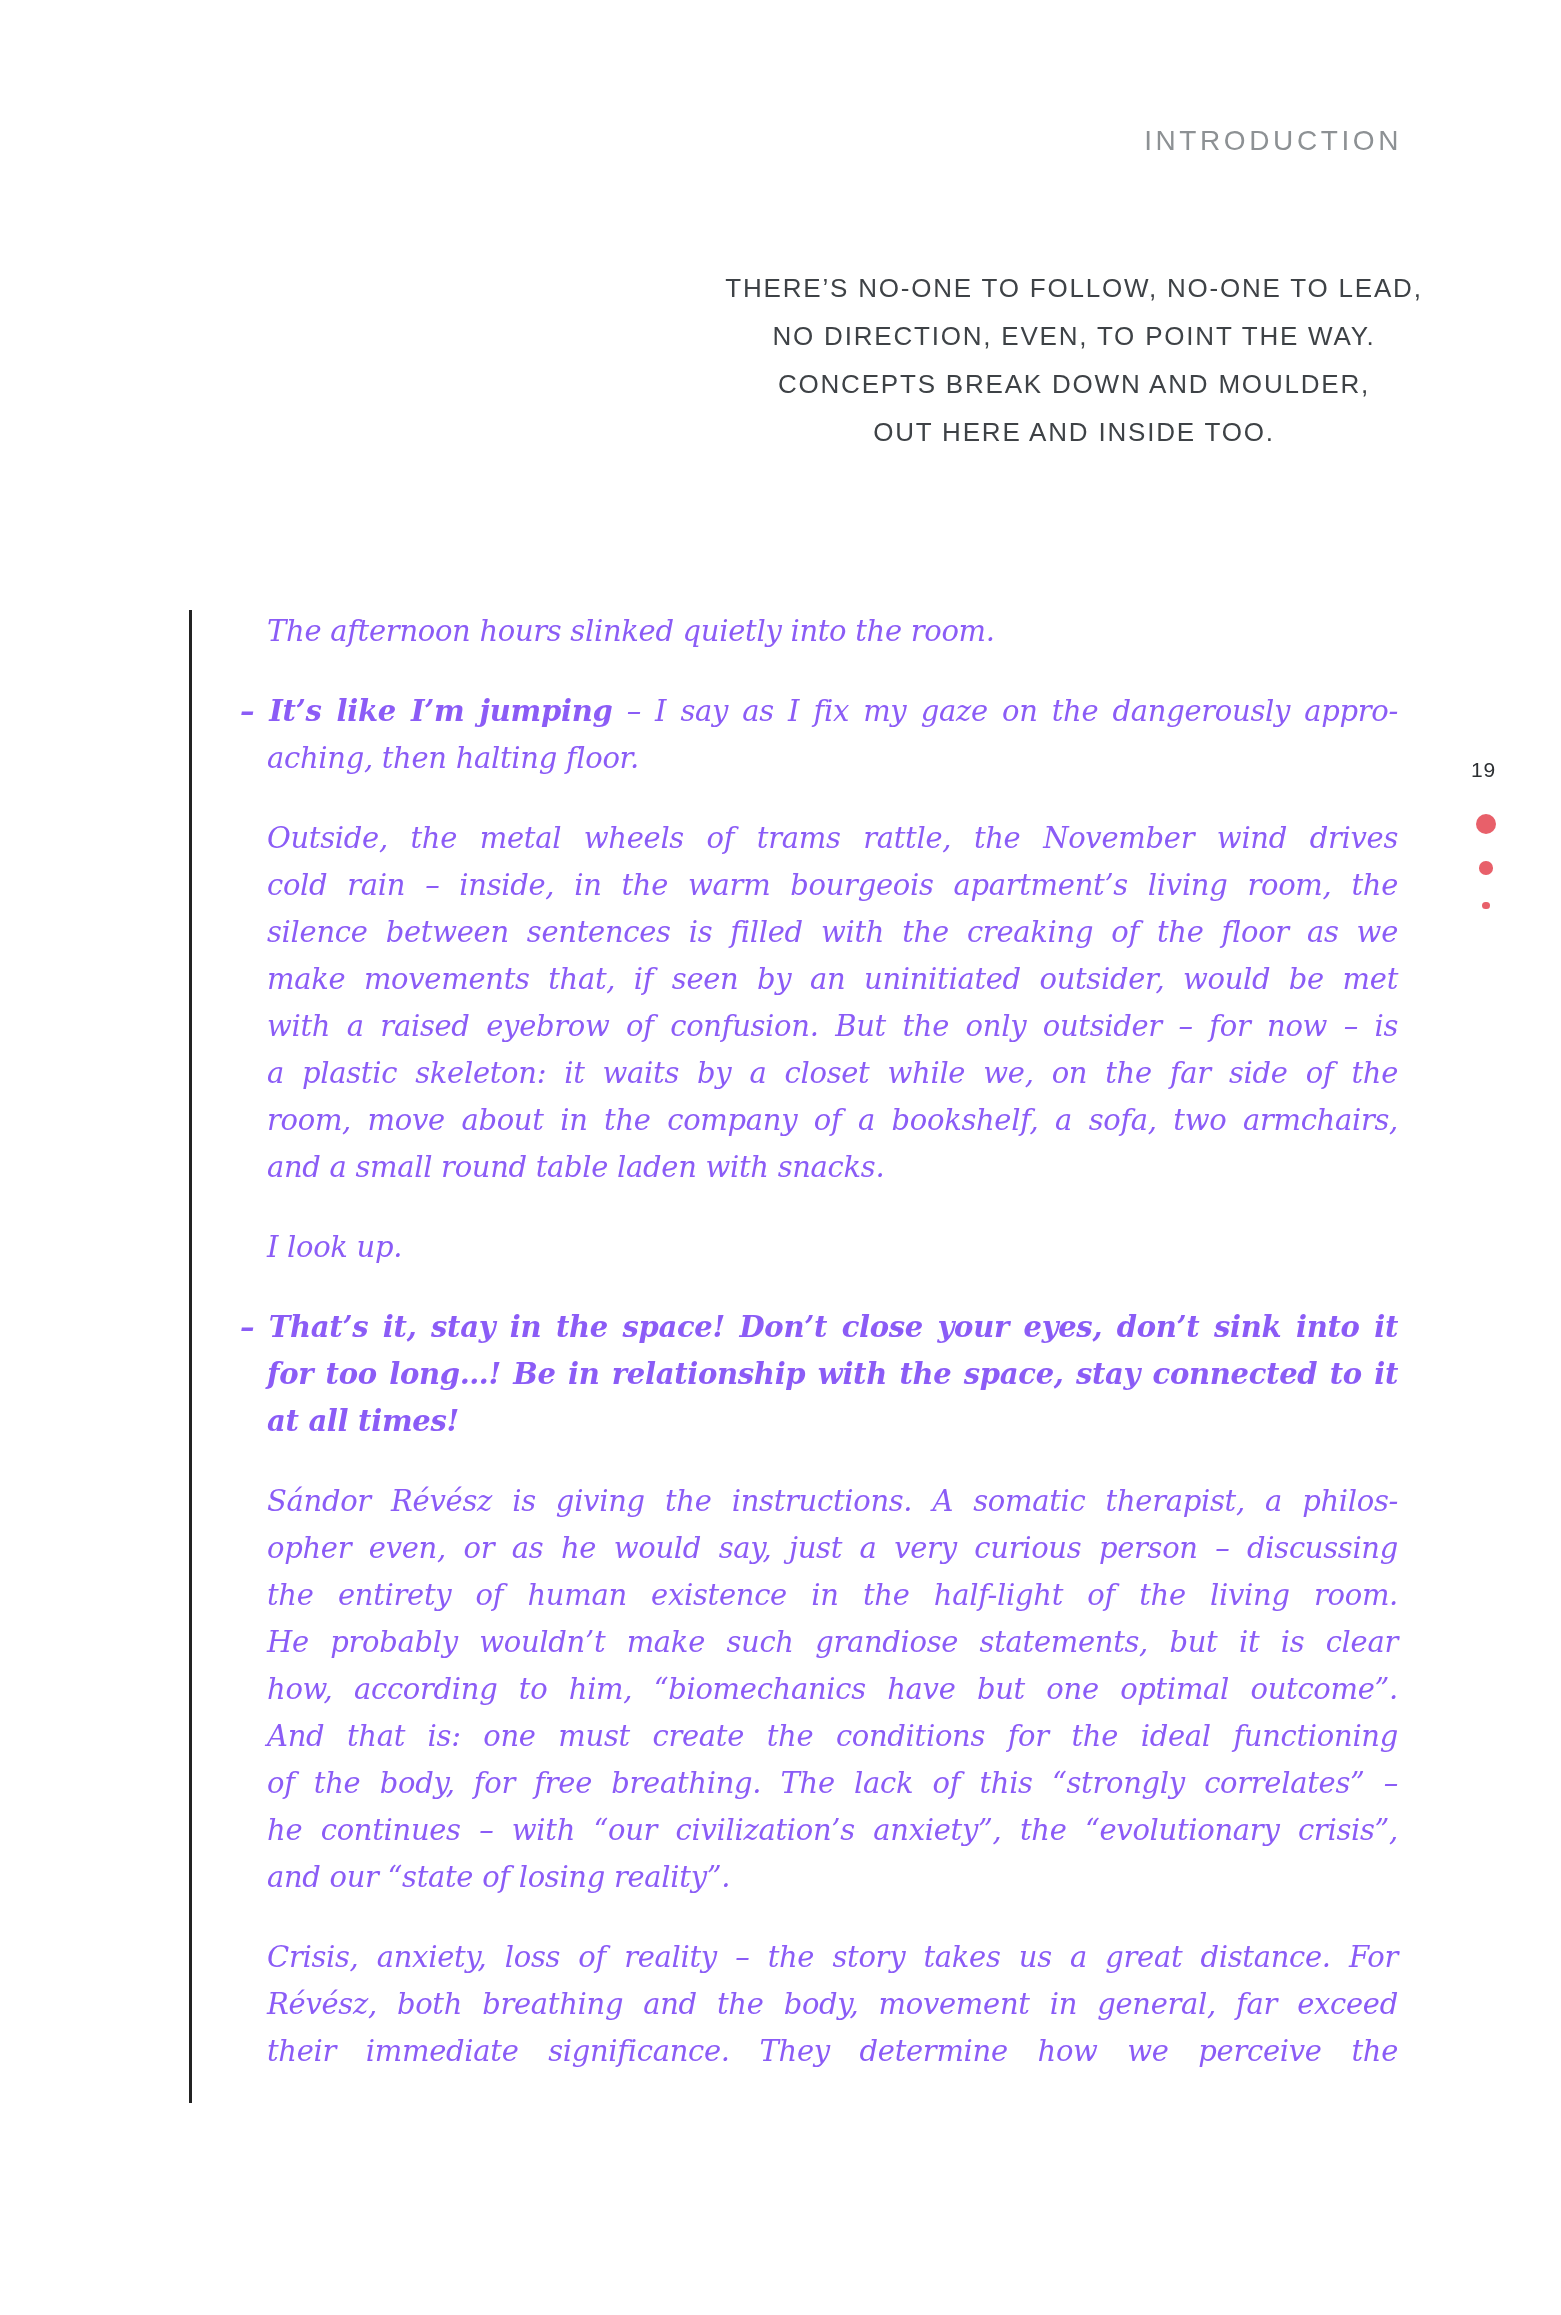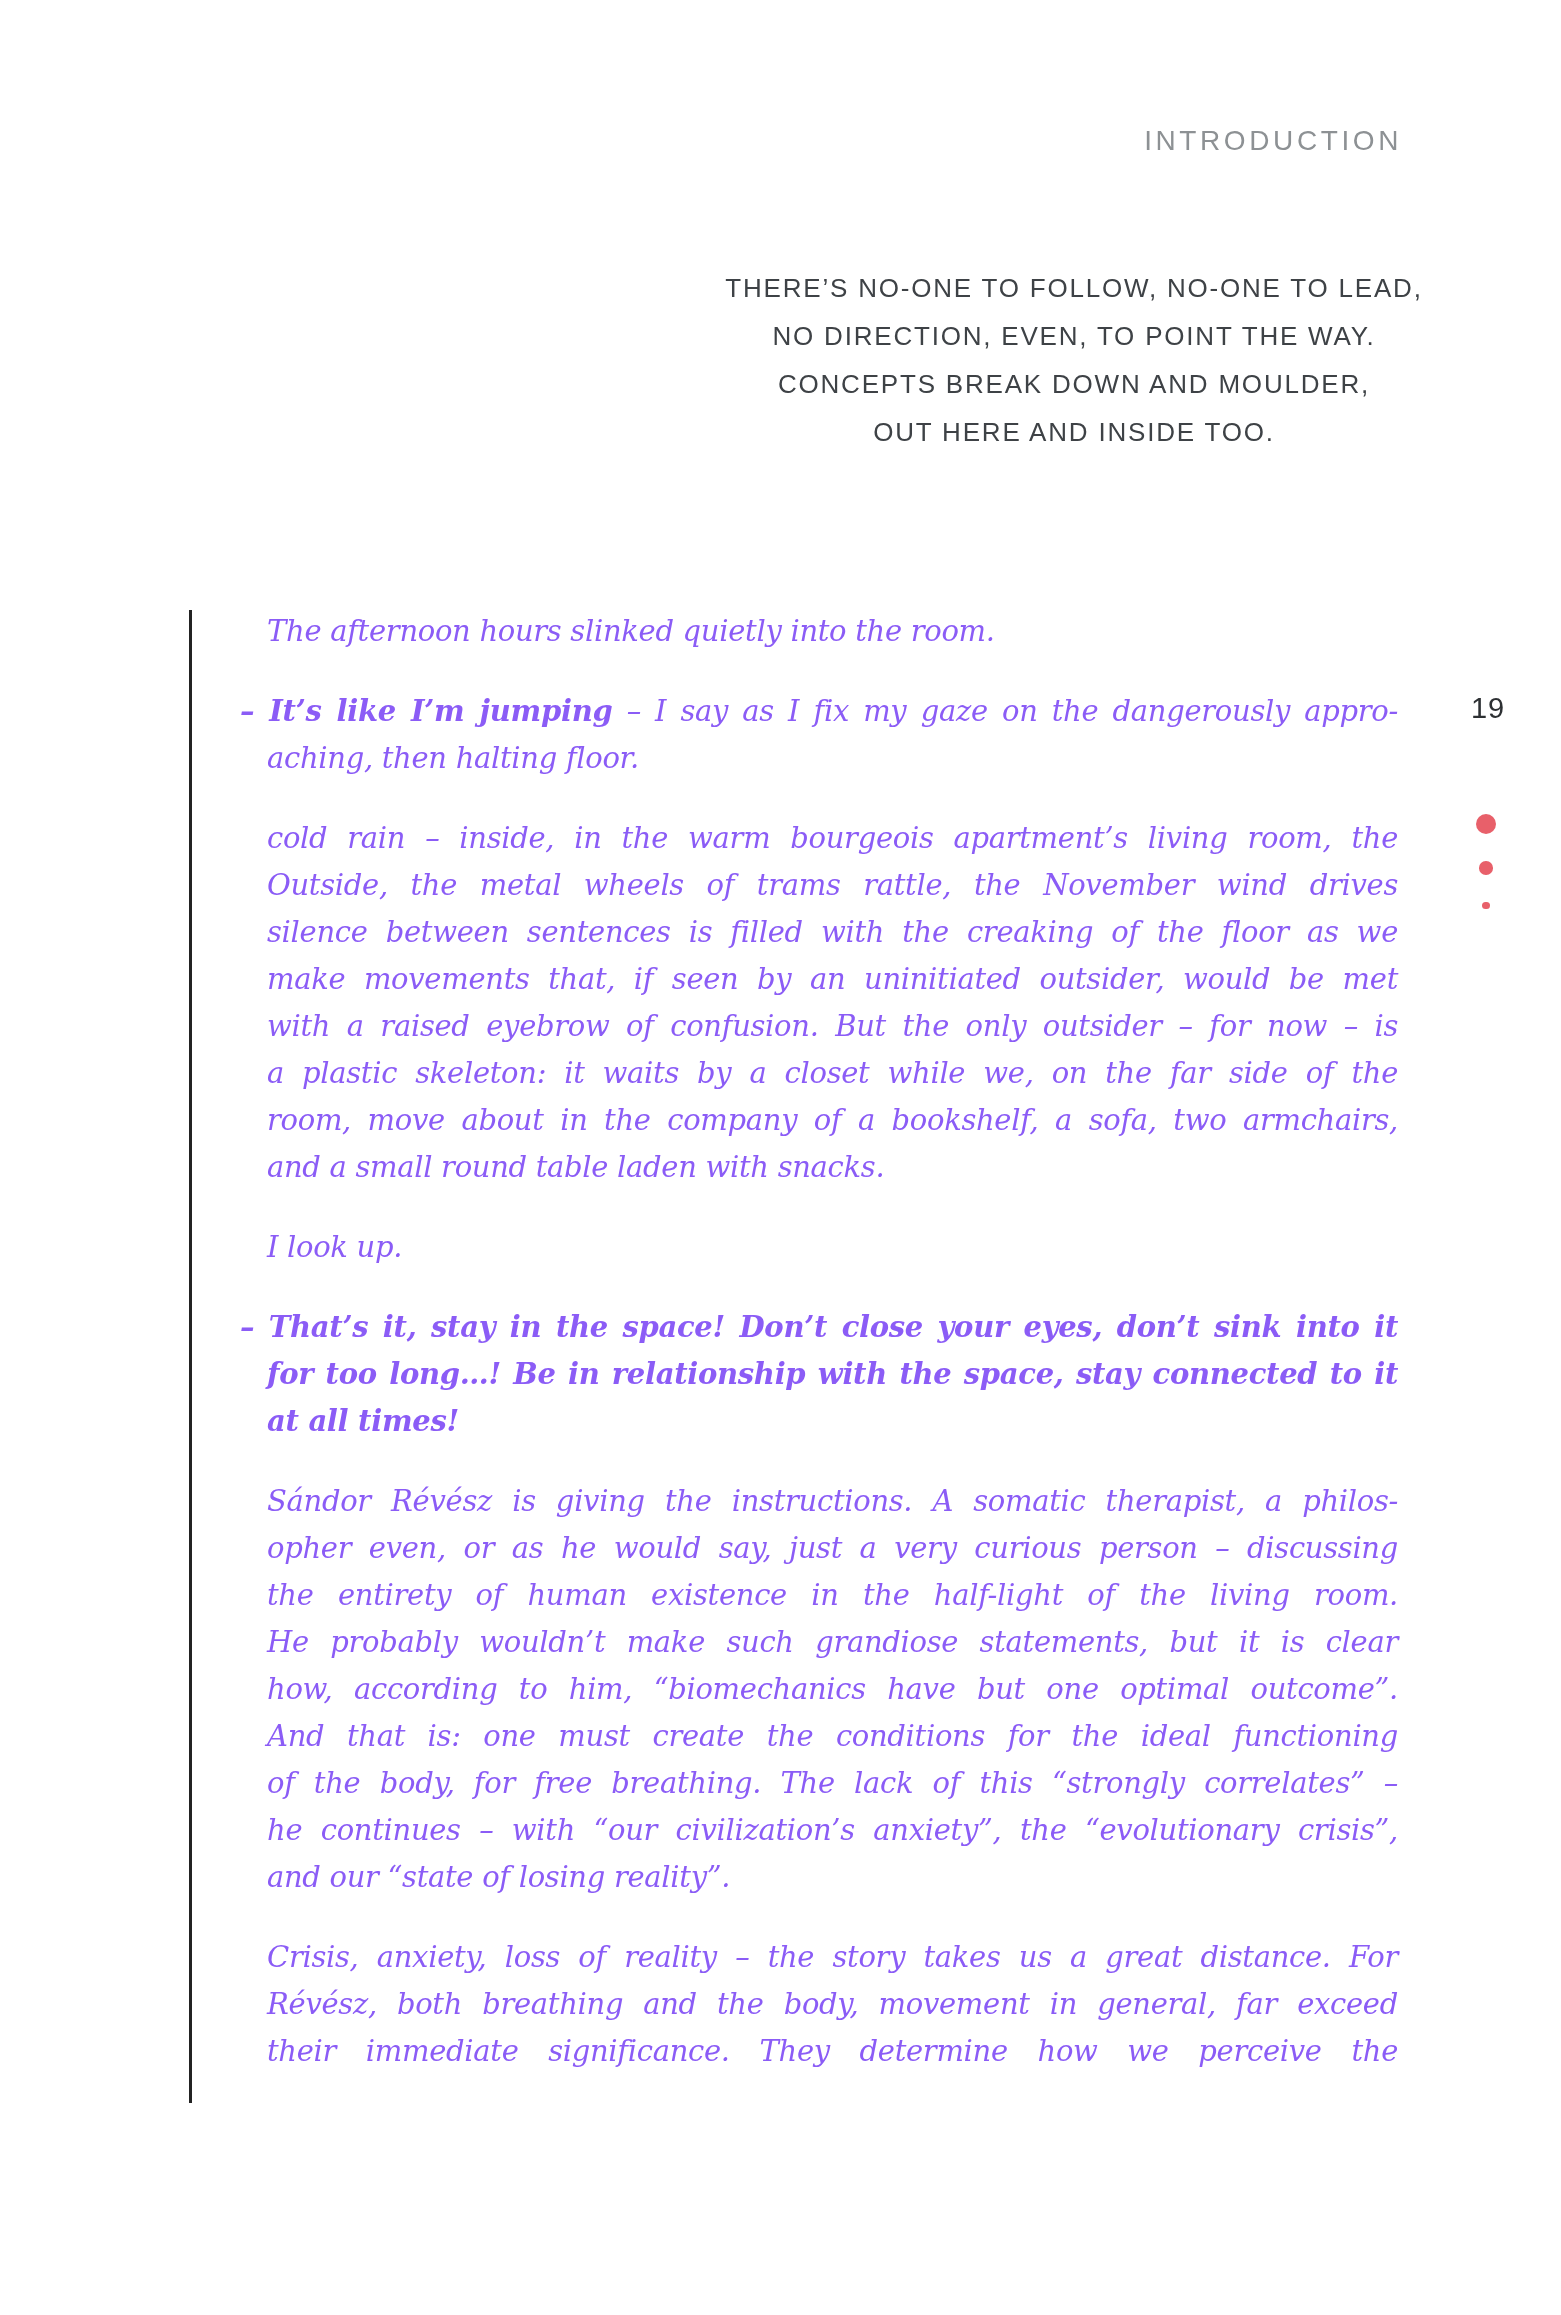--- a/index.html
+++ b/index.html
@@ -58,23 +58,23 @@
     text-align:justify;
     text-align-last:justify;
     text-justify:inter-word;
   }
   .bline.last { text-align-last:left; }
   .bline.hang { text-indent:-27px; }
   .bold { font-weight:700; }
   
   .page-num {
     position:absolute;
-    left:1471px; top:692px;
+    left:1471px; top:753px;
     font-family:"Liberation Sans", sans-serif;
-    font-size:29px; line-height:33px;
+    font-size:21px; line-height:33px;
     color:#2d3033;
     letter-spacing:0.9px;
   }
   
   .margin-dots {
     position:absolute;
     left:1476px; top:814px;
     width:20px;
     display:flex;
     flex-direction:column;
@@ -101,22 +101,22 @@
 
   <div class="body-block">
       <div class="para">
         <div class="bline last"><span>The afternoon hours slinked quietly into the room.</span></div>
       </div>
       <div class="para">
         <div class="bline hang"><span class="bold">– It’s like I’m jumping</span><span> – I say as I fix my gaze on the dangerously appro-</span></div>
         <div class="bline last"><span>aching, then halting floor.</span></div>
       </div>
       <div class="para">
+        <div class="bline"><span>Outside, the metal wheels of trams rattle, the November wind drives</span></div>
         <div class="bline"><span>cold rain – inside, in the warm bourgeois apartment’s living room, the</span></div>
-        <div class="bline"><span>Outside, the metal wheels of trams rattle, the November wind drives</span></div>
         <div class="bline"><span>silence between sentences is filled with the creaking of the floor as we</span></div>
         <div class="bline"><span>make movements that, if seen by an uninitiated outsider, would be met</span></div>
         <div class="bline"><span>with a raised eyebrow of confusion. But the only outsider – for now – is</span></div>
         <div class="bline"><span>a plastic skeleton: it waits by a closet while we, on the far side of the</span></div>
         <div class="bline"><span>room, move about in the company of a bookshelf, a sofa, two armchairs,</span></div>
         <div class="bline last"><span>and a small round table laden with snacks.</span></div>
       </div>
       <div class="para">
         <div class="bline last"><span>I look up.</span></div>
       </div>

